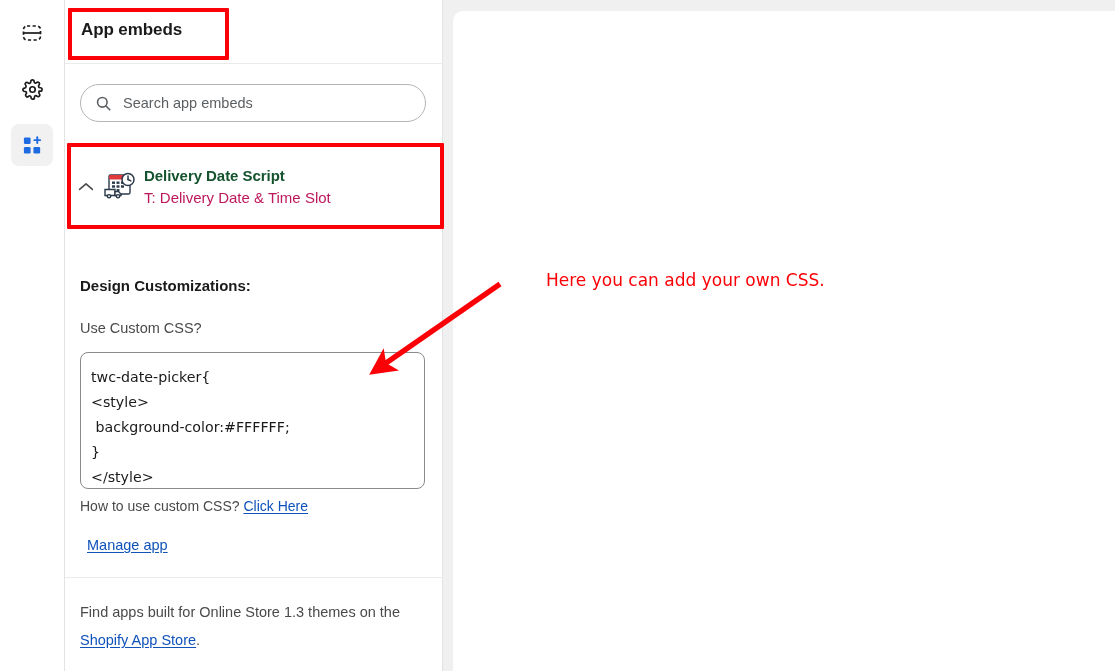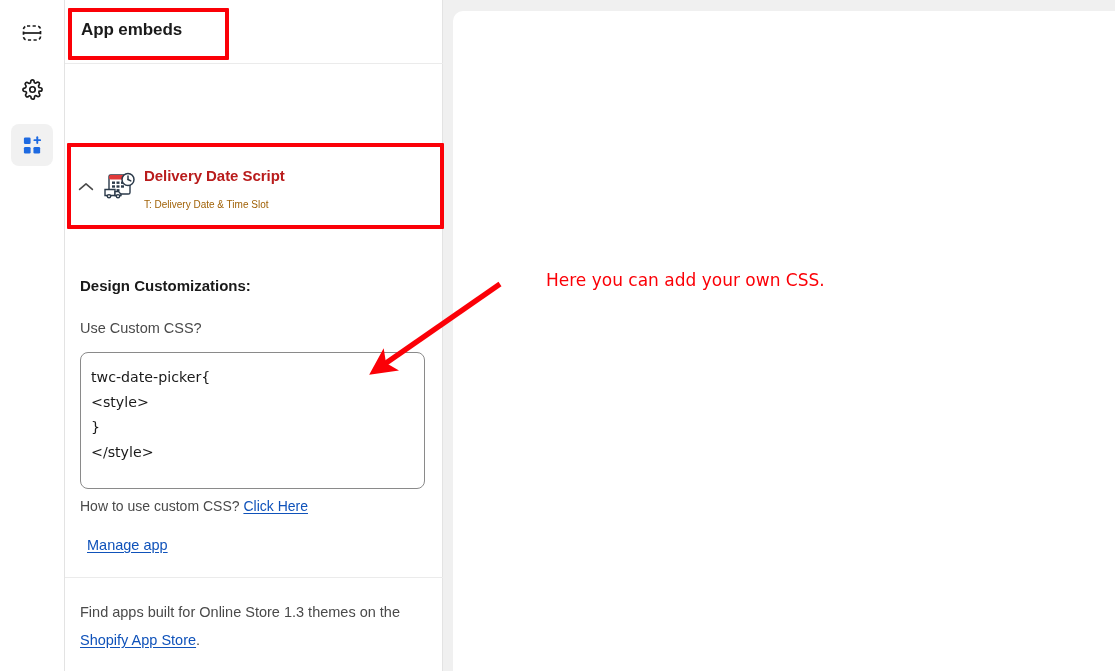--- a/index.html
+++ b/index.html
@@ -92,26 +92,26 @@
     display: flex; align-items: center;
     background: #fff;
   }
   .chevron { position: absolute; left: 13px; top: 30px; }
   .app-icon {
     position: absolute; left: 37px; top: 19px;
     width: 36px; height: 36px;
   }
   .embed-texts { position: absolute; left: 79px; top: 18px; }
   .embed-title {
-    font-size: 15px; font-weight: bold; color: #b91c1c;
+    font-size: 15px; font-weight: bold; color: #14532d;
     line-height: 20px; letter-spacing: -0.05px;
   }
   .embed-sub {
-    font-size: 10px; color: #a16207; line-height: 22px;
-    margin-top: 8px;
+    font-size: 15px; color: #be185d; line-height: 22px;
+    margin-top: 1px;
   }
   .toggle {
     position: absolute; left: 379px; top: 172px;
     width: 47px; height: 27px; border-radius: 14px;
     background: #303030;
   }
   .toggle .knob {
     position: absolute; right: 4px; top: 4px;
     width: 19px; height: 19px; border-radius: 5px;
     background: #ffffff;
@@ -257,20 +257,29 @@
       </span>
     </div>
   </div>
 
   <div class="panel">
 
     <div class="panel-header">
       <div class="panel-title">App embeds</div>
     </div>
 
+    <div class="search-wrap">
+      <span class="search-icon">
+        <svg width="17" height="17" viewBox="0 0 20 20" fill="none" stroke="#5c5f62" stroke-width="1.9" stroke-linecap="round">
+          <circle cx="8.6" cy="8.6" r="5.6"></circle>
+          <line x1="12.9" y1="12.9" x2="17.4" y2="17.4"></line>
+        </svg>
+      </span>
+      <input class="search-input" type="text" placeholder="Search app embeds" style="">
+    </div>
 
     <div class="embed-row">
       <span class="chevron">
         <svg width="16" height="10" viewBox="0 0 16 10" fill="none" stroke="#4a4a4a" stroke-width="1.6" stroke-linecap="round" stroke-linejoin="round">
           <polyline points="1.6,7.4 8,1.8 14.4,7.4"></polyline>
         </svg>
       </span>
 
       <span class="app-icon">
         <svg width="36" height="36" viewBox="0 0 36 36">
@@ -311,20 +320,21 @@
       <div class="knob"></div>
     </div>
 
     <div class="sec-heading">Design Customizations:</div>
 
     <div class="field-label">Use Custom CSS?</div>
 
     <div class="css-box">
       <span class="css-line"><span class="sq">twc-date-picker</span>{</span>
       <span class="css-line">&lt;style&gt;</span>
+      <span class="css-line">&nbsp;background-color:#<span class="sq">FFFFFF</span>;</span>
       <span class="css-line">}</span>
       <span class="css-line">&lt;/style&gt;</span>
     </div>
 
     <div class="howto">
       <span>How to use custom CSS?</span>
       <a class="lnk" href="#">Click Here</a>
     </div>
 
     <div class="manage">

